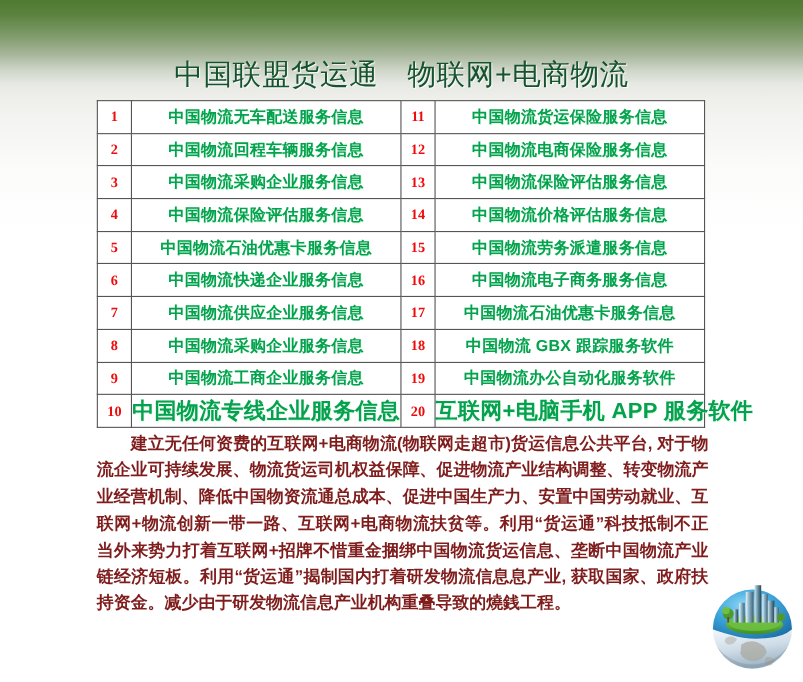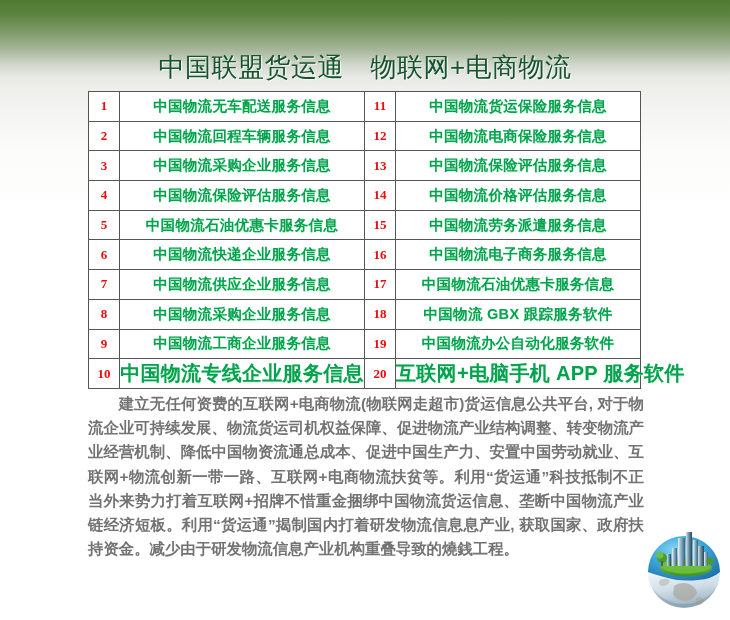--- a/index.html
+++ b/index.html
@@ -96,21 +96,21 @@
   tr.row-emphasis td.label-cell {
     font-size: 20px;
   }
 
   
   #body-text {
     position: absolute;
     left: 88px;
     top: 392px;
     width: 556px;
-    color: #737373;
+    color: #7f1d1d;
     font-weight: bold;
     font-size: 15.4px;
     line-height: 24.2px;
     text-align: justify;
     text-justify: inter-character;
     text-indent: 2em;
     letter-spacing: 0px;
     z-index: 6;
   }
 

